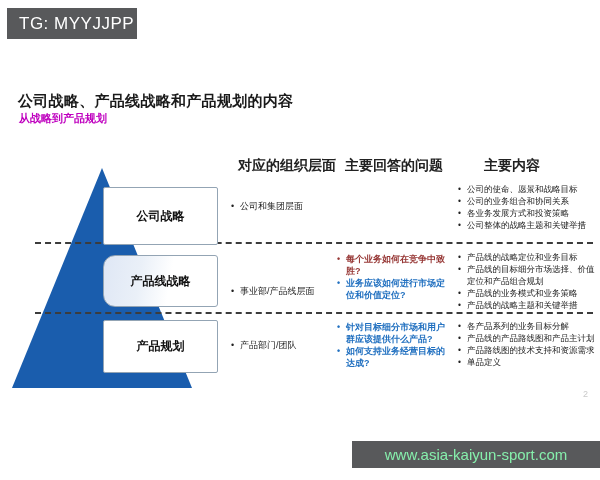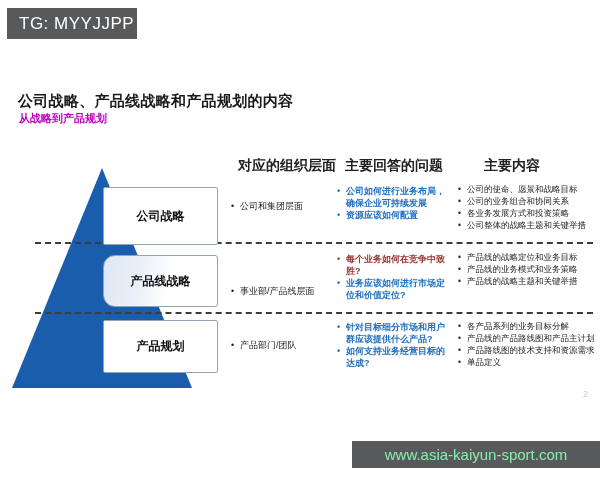--- a/index.html
+++ b/index.html
@@ -97,41 +97,38 @@
   <ul class="blist org-list o1">
     <li>公司和集团层面</li>
   </ul>
   <ul class="blist org-list o2">
     <li>事业部/产品线层面</li>
   </ul>
   <ul class="blist org-list o3">
     <li>产品部门/团队</li>
   </ul>
 
-  <ul class="blist q-list ql1">
-    <li>公司如何进行业务布局，确保企业可持续发展</li>
-    <li>资源应该如何配置</li>
-  </ul>
   <ul class="blist q-list ql2">
     <li class="q-red">每个业务如何在竞争中致胜?</li>
     <li>业务应该如何进行市场定位和价值定位?</li>
   </ul>
   <ul class="blist q-list ql3">
     <li>针对目标细分市场和用户群应该提供什么产品?</li>
     <li>如何支持业务经营目标的达成?</li>
   </ul>
 
   <ul class="blist c-list cl1">
     <li>公司的使命、愿景和战略目标</li>
     <li>公司的业务组合和协同关系</li>
     <li>各业务发展方式和投资策略</li>
     <li>公司整体的战略主题和关键举措</li>
   </ul>
   <ul class="blist c-list cl2">
     <li>产品线的战略定位和业务目标</li>
+    <li>产品线的目标细分市场选择、价值定位和产品组合规划</li>
     <li>产品线的业务模式和业务策略</li>
     <li>产品线的战略主题和关键举措</li>
   </ul>
   <ul class="blist c-list cl3">
     <li>各产品系列的业务目标分解</li>
     <li>产品线的产品路线图和产品主计划</li>
     <li>产品路线图的技术支持和资源需求</li>
     <li>单品定义</li>
   </ul>
 

